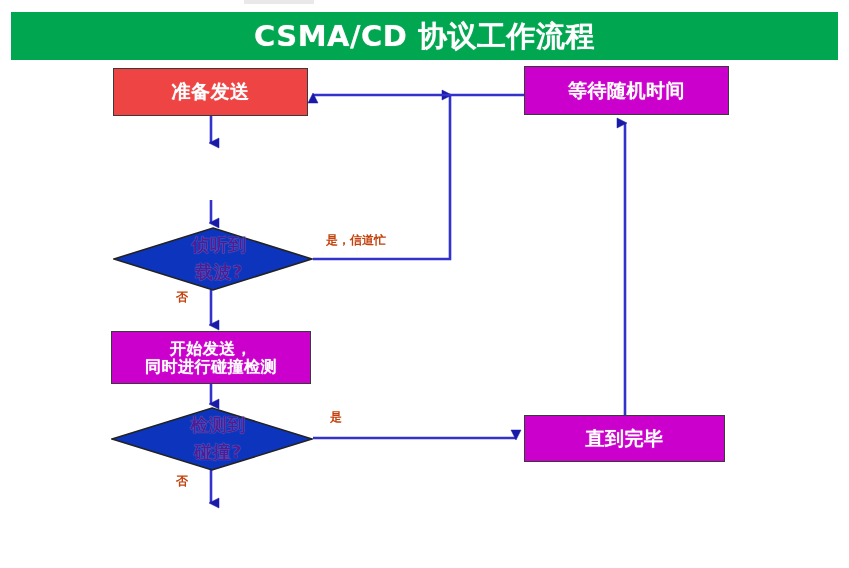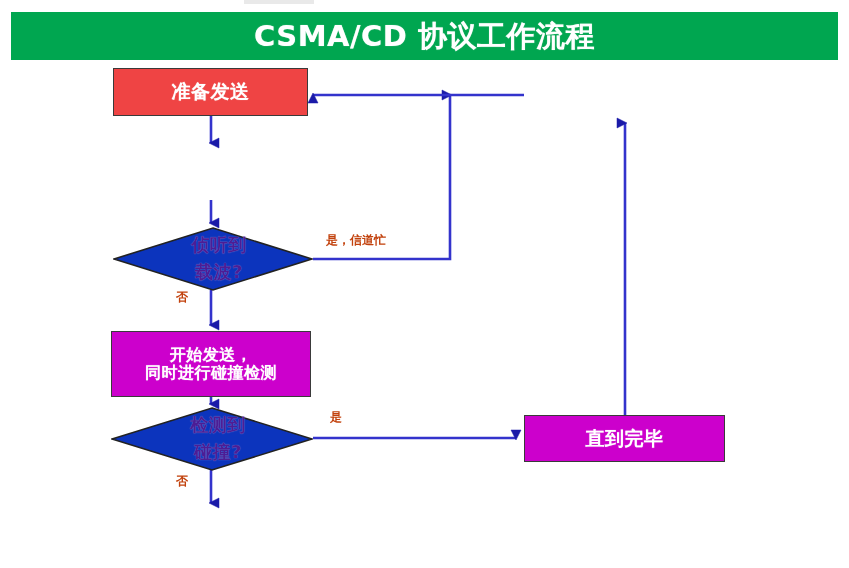--- a/index.html
+++ b/index.html
@@ -176,38 +176,41 @@
   <div class="diamond" style="left:113px; top:227px; width:200px; height:64px;">
     <svg class="shape" viewBox="0 0 200 64" preserveAspectRatio="none">
       <polygon points="100,1 199,32 100,63 1,32" fill="#0c34bd" stroke="#222222" stroke-width="1.6"></polygon>
     </svg>
     <span class="dlabel">
       <span>侦听到</span>
       <span class="l2">载波?</span>
     </span>
   </div>
 
-  <div class="node magenta" style="left:111px; top:331px; width:200px; height:66px; font-size:16px;">
+  <div class="node magenta" style="left:111px; top:331px; width:200px; height:53px; font-size:16px;">
     <span class="txt">
       <span>开始发送，</span>
       <span class="l2">同时进行碰撞检测</span>
     </span>
   </div>
 
   <div class="diamond" style="left:111px; top:407px; width:202px; height:64px;">
     <svg class="shape" viewBox="0 0 202 64" preserveAspectRatio="none">
       <polygon points="101,1 201,32 101,63 1,32" fill="#0c34bd" stroke="#222222" stroke-width="1.6"></polygon>
     </svg>
     <span class="dlabel">
       <span>检测到</span>
       <span class="l2">碰撞?</span>
     </span>
   </div>
 
 
+  <div class="node magenta" style="left:524px; top:66px; width:205px; height:49px;">
+    <span class="txt">等待随机时间</span>
+  </div>
 
   <div class="node magenta" style="left:524px; top:415px; width:201px; height:47px;">
     <span class="txt">直到完毕</span>
   </div>
 
   <span class="edge-label" style="left:326px; top:234px;">是，信道忙</span>
 
   <span class="edge-label" style="left:176px; top:291px;">否</span>
 
   <span class="edge-label" style="left:330px; top:411px;">是</span>

